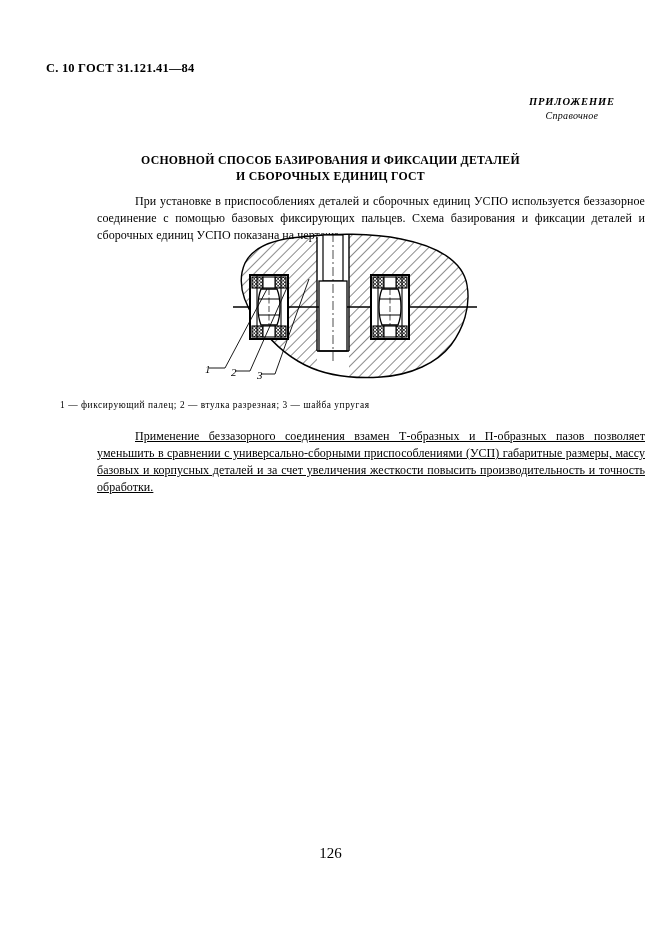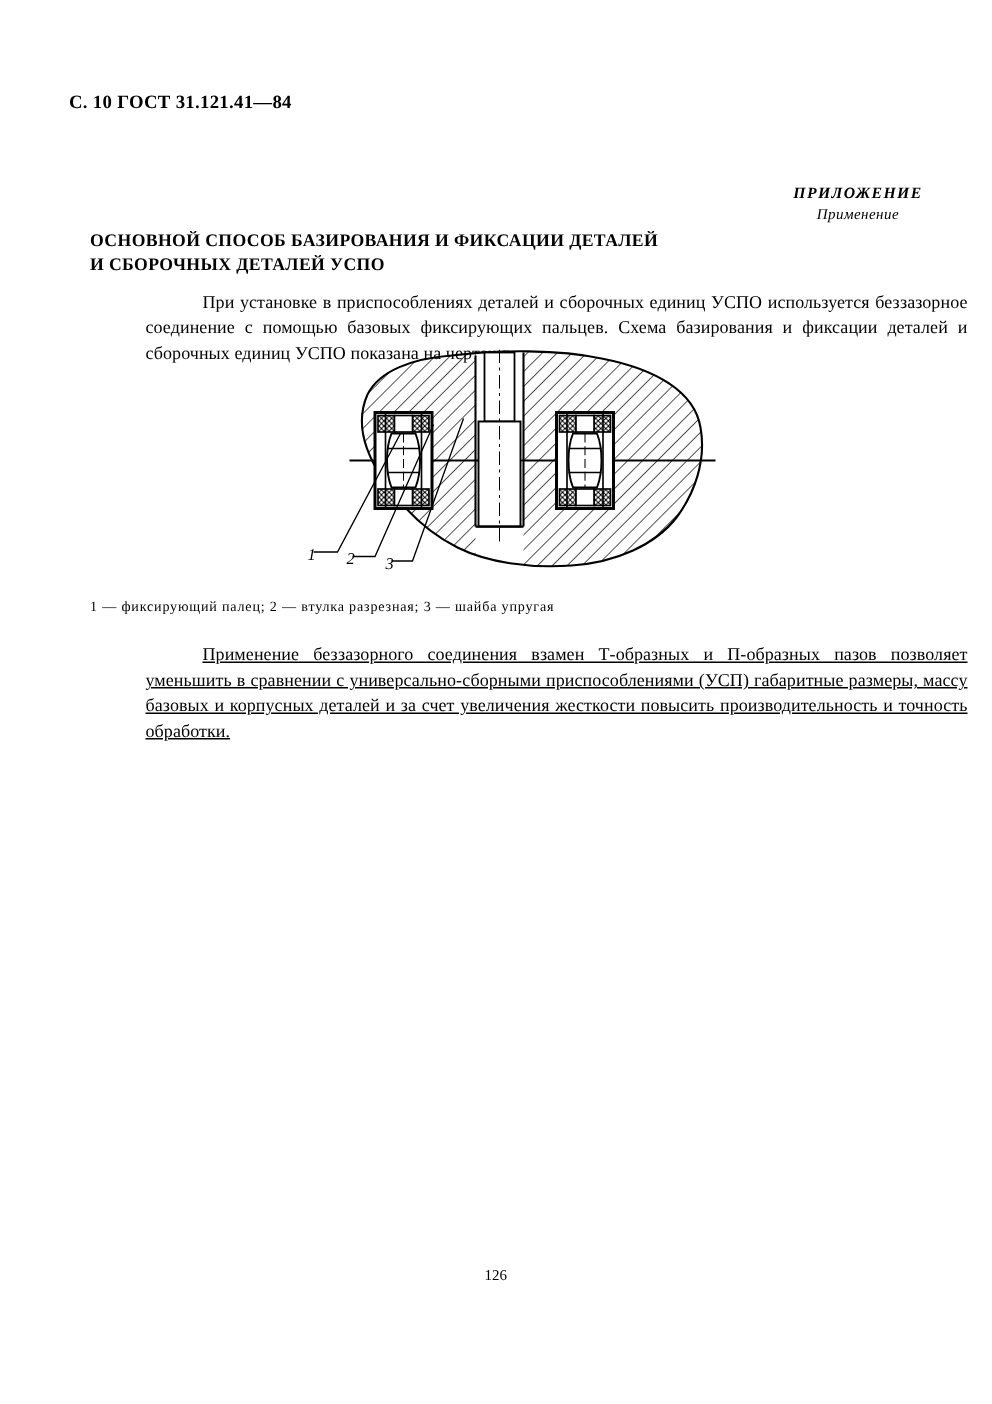--- a/index.html
+++ b/index.html
@@ -34,21 +34,20 @@
     white-space: nowrap;
   }
 
   
   .appendix-block {
     position: absolute;
     right: 46px;
     top: 95px;
     text-align: center;
     line-height: 1.35;
-    margin-top: 28px;
   }
   .appendix-title {
     font-size: 10.5px;
     font-style: italic;
     font-weight: bold;
     letter-spacing: 0.9px;
     white-space: nowrap;
   }
   .appendix-sub {
     font-size: 10px;
@@ -56,20 +55,21 @@
     letter-spacing: 0.3px;
     white-space: nowrap;
   }
 
   
   .doc-title {
     position: absolute;
     left: 60px;
     top: 152px;
     width: 541px;
+    text-align: center;
     font-size: 11.8px;
     font-weight: bold;
     letter-spacing: 0.25px;
     line-height: 1.38;
   }
   .doc-title .line2 { display: block; }
 
   
   .para {
     position: absolute;
@@ -113,38 +113,38 @@
     white-space: nowrap;
   }
 
   
   .page-number {
     position: absolute;
     left: 0;
     top: 845px;
     width: 661px;
     text-align: center;
-    font-size: 10px;
+    font-size: 15px;
   }
 </style>
 </head>
 <body>
 
 <div class="page">
 
   <div class="page-header">С. 10 ГОСТ 31.121.41—84</div>
 
   <div class="appendix-block">
     <div class="appendix-title">ПРИЛОЖЕНИЕ</div>
-    <div class="appendix-sub">Применение</div>
+    <div class="appendix-sub">Справочное</div>
   </div>
 
   <div class="doc-title">
     <span>ОСНОВНОЙ СПОСОБ БАЗИРОВАНИЯ И ФИКСАЦИИ ДЕТАЛЕЙ</span>
-    <span class="line2">И СБОРОЧНЫХ ДЕТАЛЕЙ УСПО</span>
+    <span class="line2">И СБОРОЧНЫХ ЕДИНИЦ ГОСТ</span>
   </div>
 
   <div class="para" id="intro-paragraph">При установке в приспособлениях деталей и сборочных единиц УСПО используется беззазорное соединение с помощью базовых фиксирующих пальцев. Схема базирования и фиксации деталей и сборочных единиц УСПО показана на чертеже.</div>
 
   <div class="figure">
     <svg width="290" height="165" viewBox="0 0 290 165" xmlns="http://www.w3.org/2000/svg">
       <defs>
 
         <pattern id="hatch" width="7" height="7" patternUnits="userSpaceOnUse" patternTransform="rotate(45)">
           <line x1="0" y1="0" x2="0" y2="7" stroke="#000000" stroke-width="0.9"></line>

